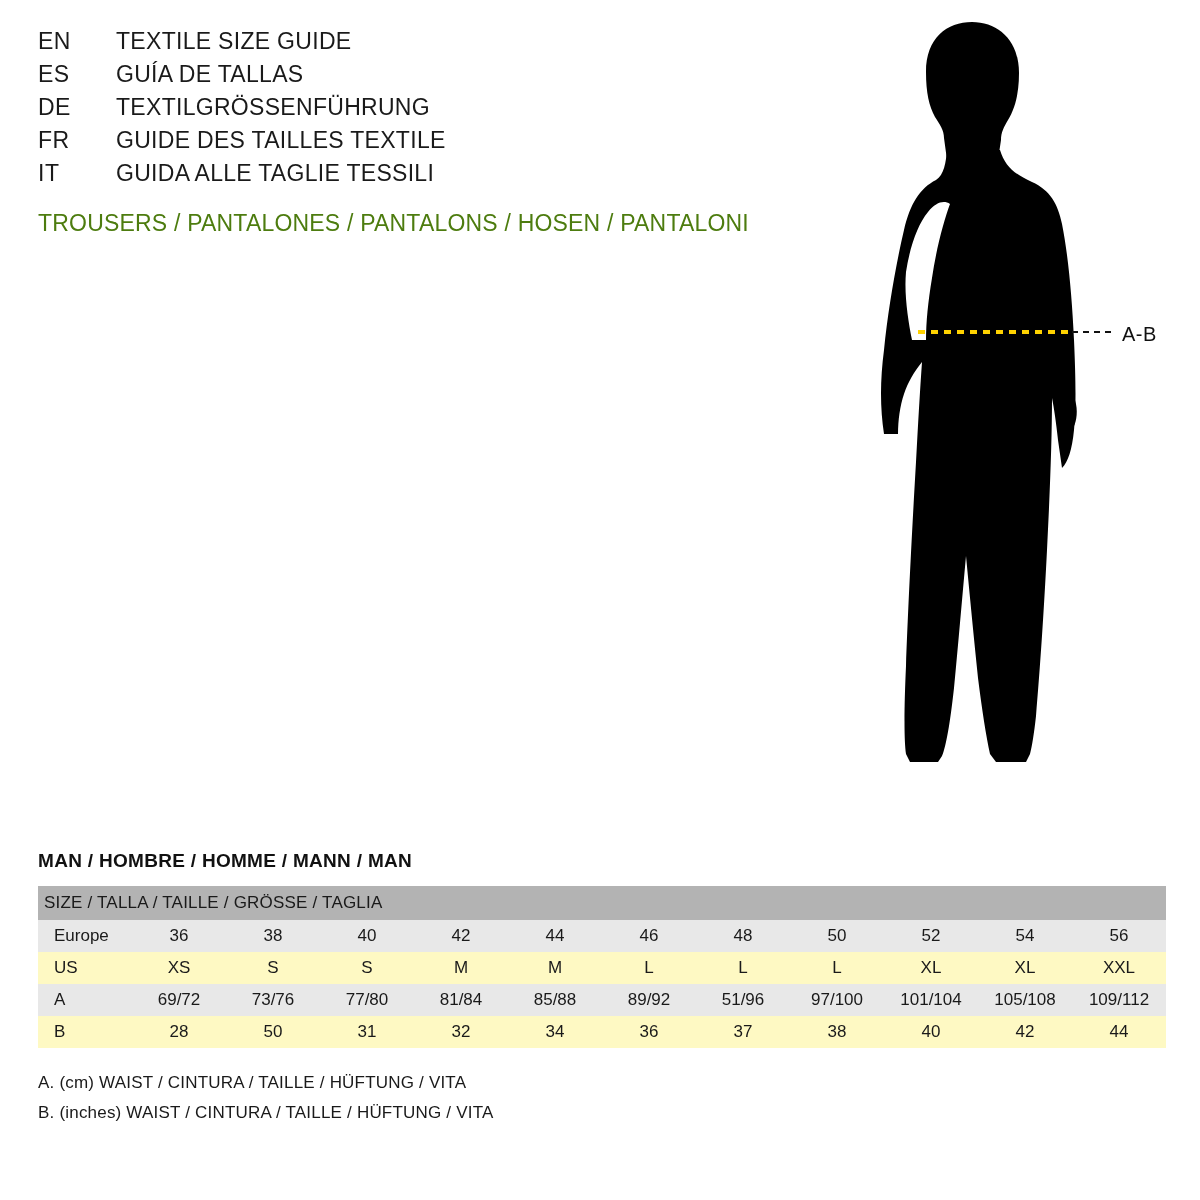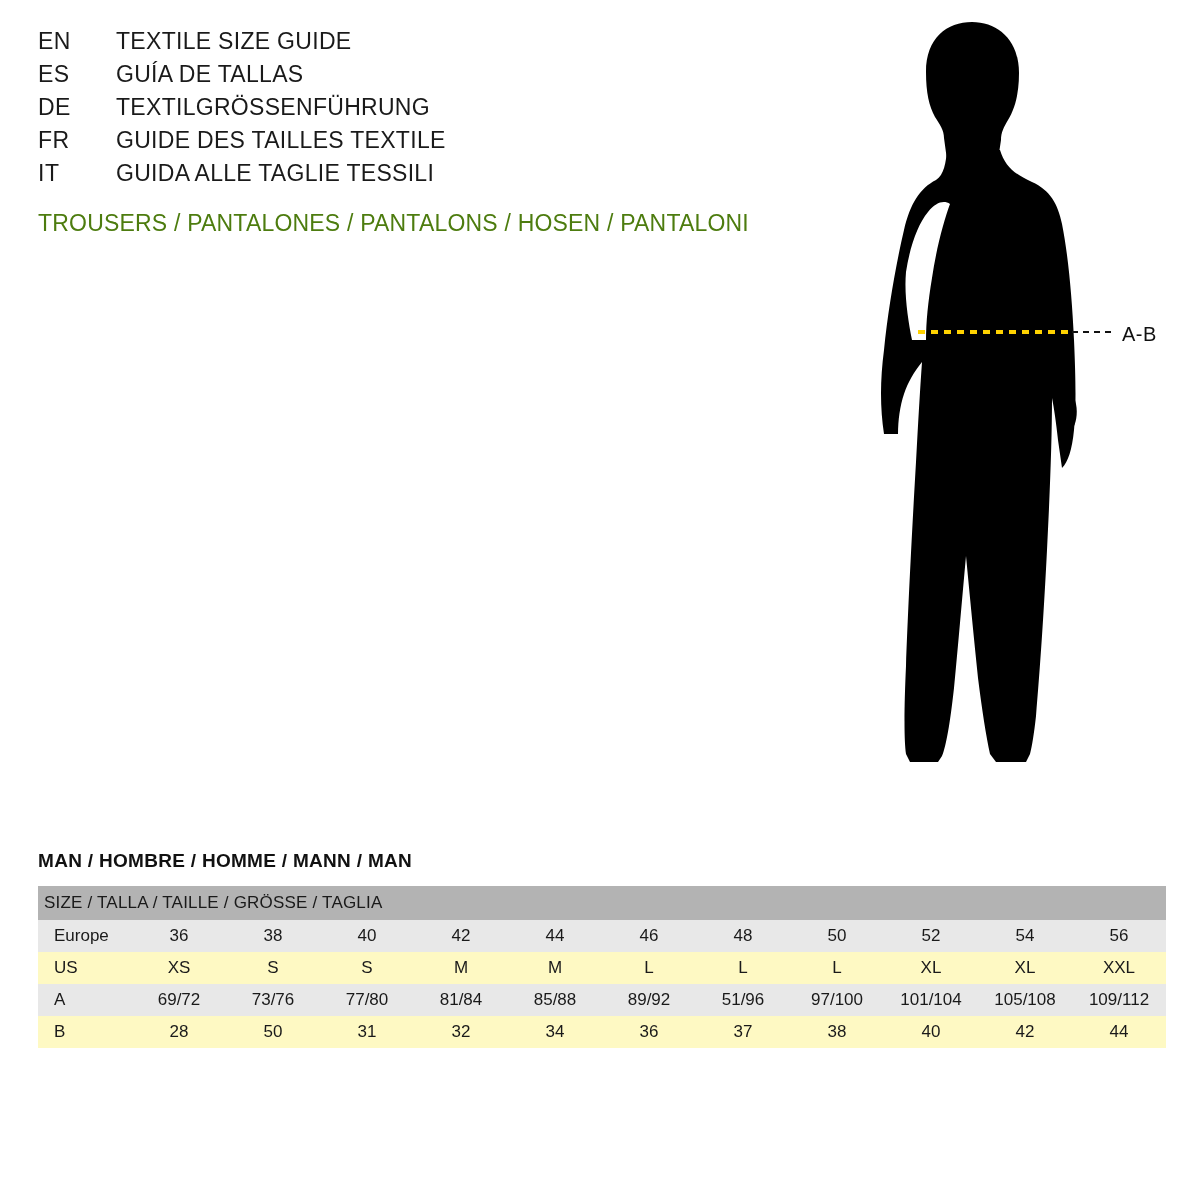--- a/index.html
+++ b/index.html
@@ -264,13 +264,17 @@
       <td>36</td>
       <td>37</td>
       <td>38</td>
       <td>40</td>
       <td>42</td>
       <td>44</td>
     </tr>
   </tbody>
     </table>
 
+  <div class="footnotes">
+    <div class="footnote">A. (cm) WAIST / CINTURA / TAILLE / HÜFTUNG / VITA</div>
+    <div class="footnote">B. (inches) WAIST / CINTURA / TAILLE / HÜFTUNG / VITA</div>
+  </div>
 </div>
 
 </body></html>

